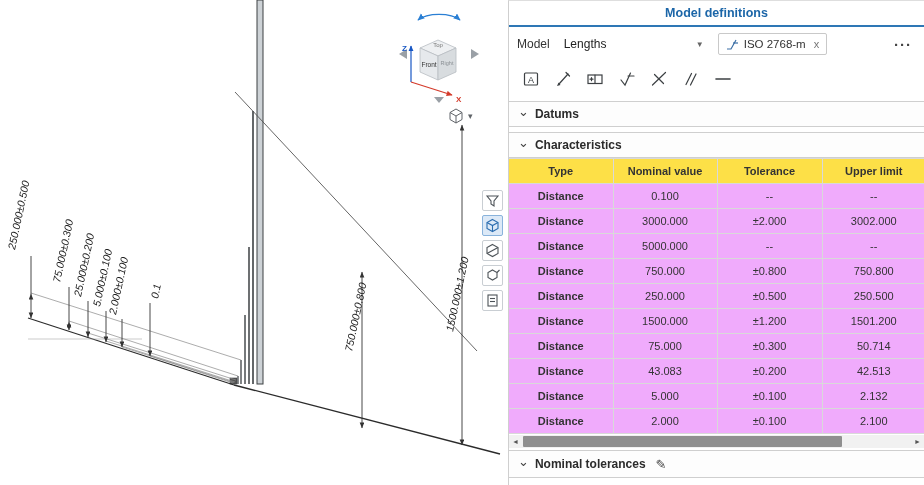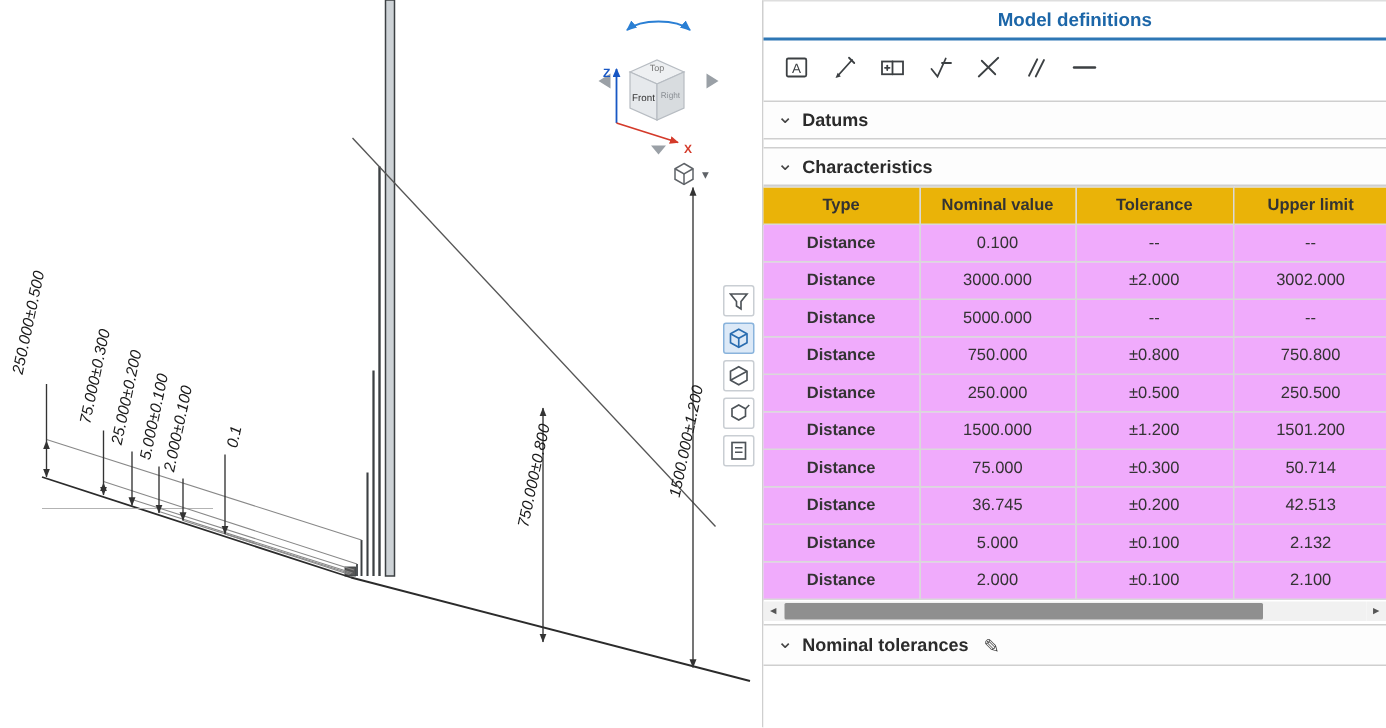--- a/index.html
+++ b/index.html
@@ -35,21 +35,21 @@
   .tools-row { height:36px; display:flex; align-items:center; padding:0 10px; gap:8px; }
   .tool-btn { width:24px; height:24px; display:flex; align-items:center; justify-content:center; border-radius:2px; cursor:pointer; }
   .tool-btn svg { stroke:#3c4043; fill:none; stroke-width:1.2; stroke-linecap:round; }
 
   .section-bar { height:26px; display:flex; align-items:center; gap:6px; padding:0 9px; border-top:1px solid #cfcfcf; border-bottom:1px solid #cfcfcf; background:#fdfdfd; cursor:pointer; }
   .section-bar .chev { font-size:13px; color:#444; line-height:10px; margin-top:-4px; }
   .section-bar .sec-label { font-size:12px; font-weight:bold; color:#2b2b2b; }
   .gap4 { height:4px; } .gap5 { height:5px; } .gap2 { height:2px; }
 
   table.chars { width:416px; border-collapse:collapse; table-layout:fixed; }
-  .chars th { background:#eab308; font-size:11px; font-weight:bold; color:#333; height:25px; border:1px solid #d9d9d9; text-align:center; }
+  .chars th { background:#fde047; font-size:11px; font-weight:bold; color:#333; height:25px; border:1px solid #d9d9d9; text-align:center; }
   .chars td { font-size:11px; color:#333; height:25px; border:1px solid #d9d9d9; text-align:center; background:#f0abfc; }
   .chars td.c-type { font-weight:bold; }
   .chars tr td:first-child, .chars tr th:first-child { border-left:none; }
   .chars tr td:last-child, .chars tr th:last-child { border-right:none; }
 
   .hscroll { height:13px; display:flex; align-items:stretch; margin-top:1px; }
   .scroll-arrow { width:13px; background:#f1f1f1; color:#555; font-size:7px; display:flex; align-items:center; justify-content:center; cursor:pointer; }
   .scroll-track { flex:1; background:#f1f1f1; position:relative; cursor:pointer; }
   .scroll-thumb { position:absolute; left:1px; top:1px; height:11px; width:82%; background:#8f8f8f; border-radius:1px; cursor:pointer; }
 
@@ -197,20 +197,36 @@
           <line x1="5" y1="5.5" x2="10" y2="5.5" stroke="#4d5358" stroke-width="1.1"></line>
           <line x1="5" y1="8.5" x2="10" y2="8.5" stroke="#4d5358" stroke-width="1.1"></line>
         </svg>
       </div>
     </div>
   </div>
 
   <div class="panel">
     <div class="panel-header">Model definitions</div>
 
+    <div class="model-row">
+      <span class="model-label">Model</span>
+      <div class="model-dropdown">
+        <span>Lengths</span>
+        <span class="caret">▼</span>
+      </div>
+      <div class="chip">
+        <svg width="13" height="13" viewBox="0 0 13 13">
+          <polyline points="1,11 5,11 10,2" fill="none" stroke="#3a6ea5" stroke-width="1.2"></polyline>
+          <line x1="7" y1="5" x2="12" y2="5" stroke="#3a6ea5" stroke-width="1.2"></line>
+        </svg>
+        <span>ISO 2768-m</span>
+        <span class="chip-close">x</span>
+      </div>
+      <div class="overflow-btn">···</div>
+    </div>
 
     <div class="tools-row">
       <div class="tool-btn">
         <svg width="18" height="18" viewBox="0 0 18 18">
           <rect x="2.5" y="3" width="13" height="12" rx="1"></rect>
           <text x="9" y="12.5" font-size="9" text-anchor="middle" fill="#3c4043" stroke="none">A</text>
         </svg>
       </div>
       <div class="tool-btn">
         <svg width="18" height="18" viewBox="0 0 18 18">
@@ -323,21 +339,21 @@
 
       <tr>
         <td class="c-type">Distance</td>
         <td>75.000</td>
         <td>±0.300</td>
         <td>50.714</td>
       </tr>
 
       <tr>
         <td class="c-type">Distance</td>
-        <td>36.745</td>
+        <td>43.083</td>
         <td>±0.200</td>
         <td>42.513</td>
       </tr>
 
       <tr>
         <td class="c-type">Distance</td>
         <td>5.000</td>
         <td>±0.100</td>
         <td>2.132</td>
       </tr>

